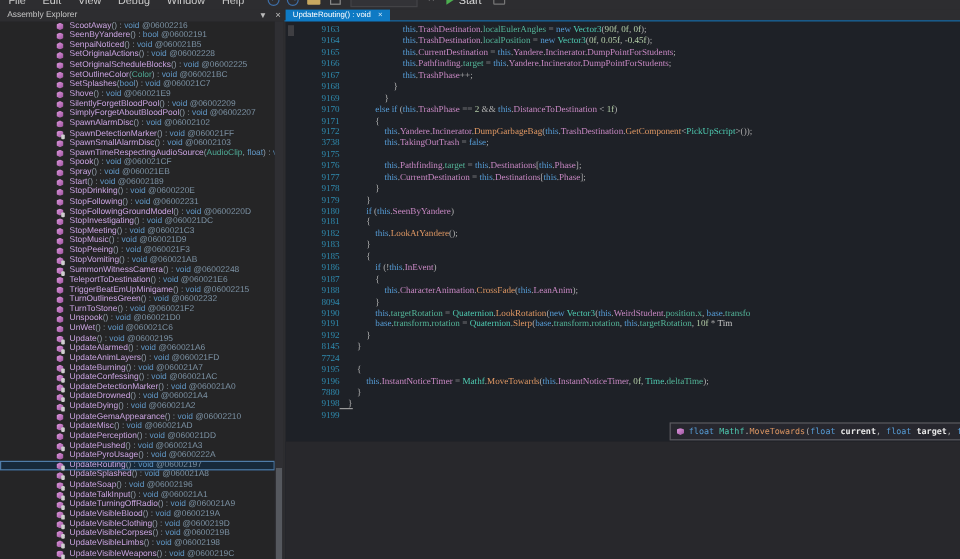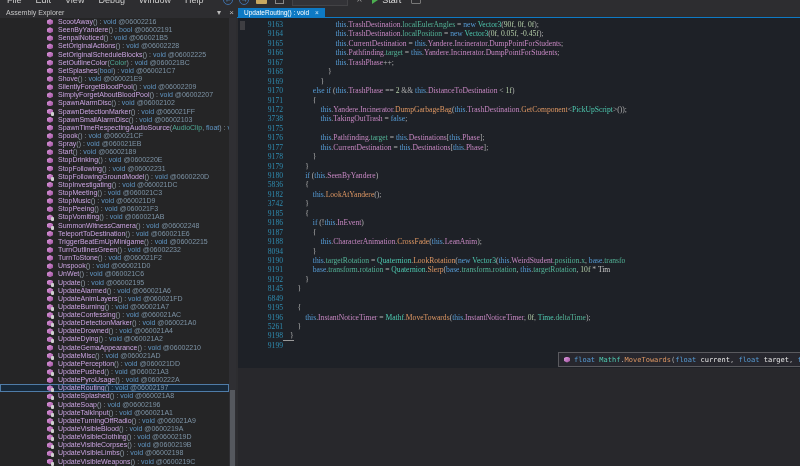--- a/index.html
+++ b/index.html
@@ -67,21 +67,21 @@
   
   .editor{position:absolute;left:238px;top:0;width:562px;height:448px;background:var(--editor-bg);overflow:hidden}
   .glyph-box{position:absolute;left:2px;top:3px;width:5px;height:9px;background:#3e3e42}
   .codewrap{position:absolute;left:0;top:2px;width:562px}
   .cl{display:flex;height:9.45px;line-height:9.45px;font-family:Liberation Serif, serif;
     font-size:7.6px;white-space:pre}
   .cl .ln{width:45px;text-align:right;color:var(--gutter);flex:none}
   .cl .ct{padding-left:7px;color:var(--code-default)}
   .k{color:var(--kw)} .t{color:var(--ty)} .m{color:var(--me)} .f{color:var(--fi)}
   .p{color:var(--pr)} .n{color:var(--nu)} .o{color:var(--op)}
-  .pb{color:#e8e8e8;font-weight:normal}
+  .pb{color:#e8e8e8;font-weight:bold}
   .brace-underline{border-bottom:1px solid #9a9a9a}
 
   .editor-bottom{position:absolute;left:0;top:350px;width:562px;height:98px;background:var(--editor-bottom-bg)}
 
   .tooltip{position:absolute;left:320px;top:334px;height:15px;background:var(--tooltip-bg);
     border:1px solid var(--tooltip-border);display:flex;align-items:center;padding:0 5px;
     font-family:"DejaVu Sans Mono","Liberation Mono",monospace;font-size:7px;white-space:nowrap;z-index:5}
   .tooltip .cube{width:6px;height:6px;margin-right:4px;flex:none;
     background:linear-gradient(135deg,#e09ae0,#9b4f9b);
     clip-path:polygon(50% 0,100% 25%,100% 75%,50% 100%,0 75%,0 25%)}
@@ -207,36 +207,36 @@
           <div class="cl"><span class="ln">9170</span><span class="ct">            <span class="k">else</span> <span class="k">if</span> <span class="o">(</span><span class="k">this</span><span class="o">.</span><span class="f">TrashPhase</span> <span class="o">=</span><span class="o">=</span> <span class="n">2</span> <span class="o">&amp;</span><span class="o">&amp;</span> <span class="k">this</span><span class="o">.</span><span class="f">DistanceToDestination</span> <span class="o">&lt;</span> <span class="n">1f</span><span class="o">)</span></span></div>
           <div class="cl"><span class="ln">9171</span><span class="ct">            <span class="o">{</span></span></div>
           <div class="cl"><span class="ln">9172</span><span class="ct">                <span class="k">this</span><span class="o">.</span><span class="f">Yandere</span><span class="o">.</span><span class="f">Incinerator</span><span class="o">.</span><span class="m">DumpGarbageBag</span><span class="o">(</span><span class="k">this</span><span class="o">.</span><span class="f">TrashDestination</span><span class="o">.</span><span class="m">GetComponent</span><span class="o">&lt;</span><span class="t">PickUpScript</span><span class="o">&gt;</span><span class="o">(</span><span class="o">)</span><span class="o">)</span><span class="o">;</span></span></div>
           <div class="cl"><span class="ln">3738</span><span class="ct">                <span class="k">this</span><span class="o">.</span><span class="f">TakingOutTrash</span> <span class="o">=</span> <span class="k">false</span><span class="o">;</span></span></div>
           <div class="cl"><span class="ln">9175</span></div>
           <div class="cl"><span class="ln">9176</span><span class="ct">                <span class="k">this</span><span class="o">.</span><span class="f">Pathfinding</span><span class="o">.</span><span class="p">target</span> <span class="o">=</span> <span class="k">this</span><span class="o">.</span><span class="f">Destinations</span><span class="o">[</span><span class="k">this</span><span class="o">.</span><span class="f">Phase</span><span class="o">]</span><span class="o">;</span></span></div>
           <div class="cl"><span class="ln">9177</span><span class="ct">                <span class="k">this</span><span class="o">.</span><span class="f">CurrentDestination</span> <span class="o">=</span> <span class="k">this</span><span class="o">.</span><span class="f">Destinations</span><span class="o">[</span><span class="k">this</span><span class="o">.</span><span class="f">Phase</span><span class="o">]</span><span class="o">;</span></span></div>
           <div class="cl"><span class="ln">9178</span><span class="ct">            <span class="o">}</span></span></div>
           <div class="cl"><span class="ln">9179</span><span class="ct">        <span class="o">}</span></span></div>
           <div class="cl"><span class="ln">9180</span><span class="ct">        <span class="k">if</span> <span class="o">(</span><span class="k">this</span><span class="o">.</span><span class="f">SeenByYandere</span><span class="o">)</span></span></div>
-          <div class="cl"><span class="ln">5836</span><span class="ct">        <span class="o">{</span></span></div>
+          <div class="cl"><span class="ln">9181</span><span class="ct">        <span class="o">{</span></span></div>
           <div class="cl"><span class="ln">9182</span><span class="ct">            <span class="k">this</span><span class="o">.</span><span class="m">LookAtYandere</span><span class="o">(</span><span class="o">)</span><span class="o">;</span></span></div>
-          <div class="cl"><span class="ln">3742</span><span class="ct">        <span class="o">}</span></span></div>
+          <div class="cl"><span class="ln">9183</span><span class="ct">        <span class="o">}</span></span></div>
           <div class="cl"><span class="ln">9185</span><span class="ct">        <span class="o">{</span></span></div>
           <div class="cl"><span class="ln">9186</span><span class="ct">            <span class="k">if</span> <span class="o">(</span><span class="o">!</span><span class="k">this</span><span class="o">.</span><span class="f">InEvent</span><span class="o">)</span></span></div>
           <div class="cl"><span class="ln">9187</span><span class="ct">            <span class="o">{</span></span></div>
           <div class="cl"><span class="ln">9188</span><span class="ct">                <span class="k">this</span><span class="o">.</span><span class="f">CharacterAnimation</span><span class="o">.</span><span class="m">CrossFade</span><span class="o">(</span><span class="k">this</span><span class="o">.</span><span class="f">LeanAnim</span><span class="o">)</span><span class="o">;</span></span></div>
           <div class="cl"><span class="ln">8094</span><span class="ct">            <span class="o">}</span></span></div>
           <div class="cl"><span class="ln">9190</span><span class="ct">            <span class="k">this</span><span class="o">.</span><span class="p">targetRotation</span> <span class="o">=</span> <span class="t">Quaternion</span><span class="o">.</span><span class="m">LookRotation</span><span class="o">(</span><span class="k">new</span> <span class="t">Vector3</span><span class="o">(</span><span class="k">this</span><span class="o">.</span><span class="f">WeirdStudent</span><span class="o">.</span><span class="p">position</span><span class="o">.</span><span class="p">x</span><span class="o">,</span> <span class="k">base</span><span class="o">.</span><span class="p">transfo</span></span></div>
           <div class="cl"><span class="ln">9191</span><span class="ct">            <span class="k">base</span><span class="o">.</span><span class="p">transform</span><span class="o">.</span><span class="p">rotation</span> <span class="o">=</span> <span class="t">Quaternion</span><span class="o">.</span><span class="m">Slerp</span><span class="o">(</span><span class="k">base</span><span class="o">.</span><span class="p">transform</span><span class="o">.</span><span class="p">rotation</span><span class="o">,</span> <span class="k">this</span><span class="o">.</span><span class="p">targetRotation</span><span class="o">,</span> <span class="n">10f</span> <span class="o">*</span> Tim</span></div>
           <div class="cl"><span class="ln">9192</span><span class="ct">        <span class="o">}</span></span></div>
           <div class="cl"><span class="ln">8145</span><span class="ct">    <span class="o">}</span></span></div>
-          <div class="cl"><span class="ln">6849</span></div>
+          <div class="cl"><span class="ln">7724</span></div>
           <div class="cl"><span class="ln">9195</span><span class="ct">    <span class="o">{</span></span></div>
           <div class="cl"><span class="ln">9196</span><span class="ct">        <span class="k">this</span><span class="o">.</span><span class="f">InstantNoticeTimer</span> <span class="o">=</span> <span class="t">Mathf</span><span class="o">.</span><span class="m">MoveTowards</span><span class="o">(</span><span class="k">this</span><span class="o">.</span><span class="f">InstantNoticeTimer</span><span class="o">,</span> <span class="n">0f</span><span class="o">,</span> <span class="t">Time</span><span class="o">.</span><span class="p">deltaTime</span><span class="o">)</span><span class="o">;</span></span></div>
-          <div class="cl"><span class="ln">5261</span><span class="ct">    <span class="o">}</span></span></div>
+          <div class="cl"><span class="ln">7880</span><span class="ct">    <span class="o">}</span></span></div>
           <div class="cl"><span class="ln">9198</span><span class="ct brace-underline"><span class="o">}</span></span></div>
           <div class="cl"><span class="ln">9199</span><span class="ct"></span></div>
         </div>
       <div class="editor-bottom"></div>
       <div class="tooltip">
         <span class="cube"></span>
         <span id="tooltip-text"><span class="k">float</span> <span class="t">Mathf</span><span class="o">.</span><span class="m">MoveTowards</span><span class="o">(</span><span class="k">float</span> <span class="pb">current</span><span class="o">,</span> <span class="k">float</span> <span class="pb">target</span><span class="o">,</span> <span class="k">float</span> </span>
       </div>
     </div>
   </div>

